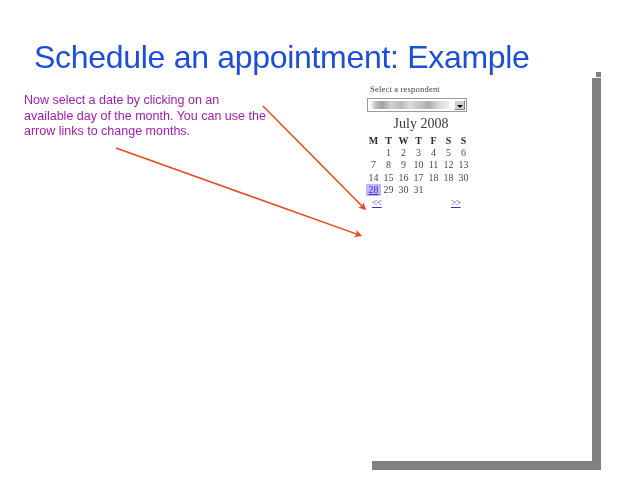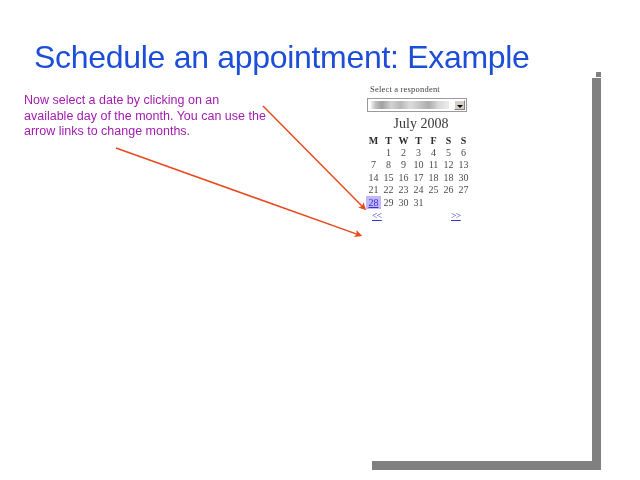--- a/index.html
+++ b/index.html
@@ -265,29 +265,20 @@
         <tr>
           <td>14</td>
           <td>15</td>
           <td>16</td>
           <td>17</td>
           <td>18</td>
           <td>18</td>
           <td>30</td>
         </tr>
         <tr>
-          <td>21</td>
-          <td>22</td>
-          <td>23</td>
-          <td>24</td>
-          <td>25</td>
-          <td>26</td>
-          <td>27</td>
-        </tr>
-        <tr>
           <td class="day-available">28</td>
           <td>29</td>
           <td>30</td>
           <td>31</td>
           <td></td>
           <td></td>
           <td></td>
         </tr>
       </tbody>
   </table>

